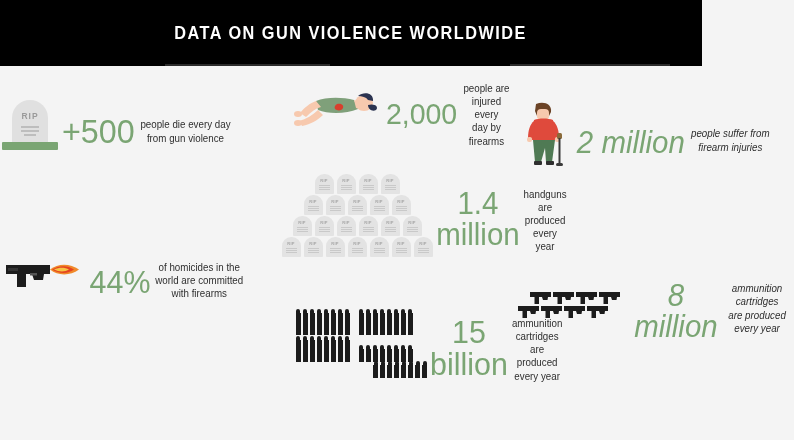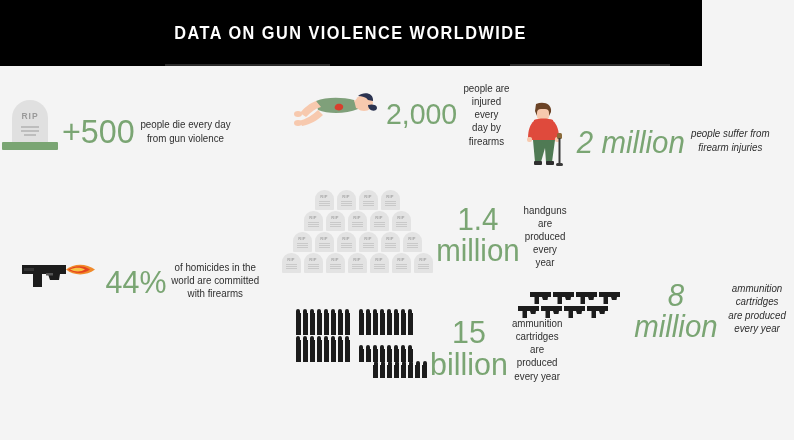--- a/index.html
+++ b/index.html
@@ -74,29 +74,29 @@
     font-family: "Liberation Sans Narrow", "Liberation Sans", sans-serif;
     transform: scaleX(0.93);
     font-weight: 500;
   }
 
   
   #stat-deaths        { top: 32px; }
   #stat-deaths    .stat-value { font-size: 34px; margin-top: 8px; }
   #stat-deaths    .stat-caption { margin-top: 9px; }
 
-  #stat-homicides     { top: 186px; padding-left: 16px; }
+  #stat-homicides     { top: 186px; }
   #stat-homicides .stat-value { font-size: 32px; margin-top: 12px; }
   #stat-homicides .stat-caption { margin-top: 9px; }
 
   #stat-injured       { top: 8px; }
   #stat-injured   .stat-value { font-size: 30px; margin-top: 6px; }
   #stat-injured   .stat-caption { margin-top: 8px; }
 
-  #stat-handguns      { top: 124px; }
+  #stat-handguns      { top: 108px; }
   #stat-handguns  .stat-value { font-size: 31px; margin-top: 6px; }
   #stat-handguns  .stat-caption { margin-top: 9px; }
 
   #stat-cartridges15  { top: 242px; }
   #stat-cartridges15 .stat-value { font-size: 32px; margin-top: 6px; }
   #stat-cartridges15 .stat-caption { margin-top: 9px; }
 
   #stat-suffer        { top: 34px; }
   #stat-suffer    .stat-value { font-size: 31px; margin-top: 12px; }
   #stat-suffer    .stat-caption { margin-top: 9px; }

